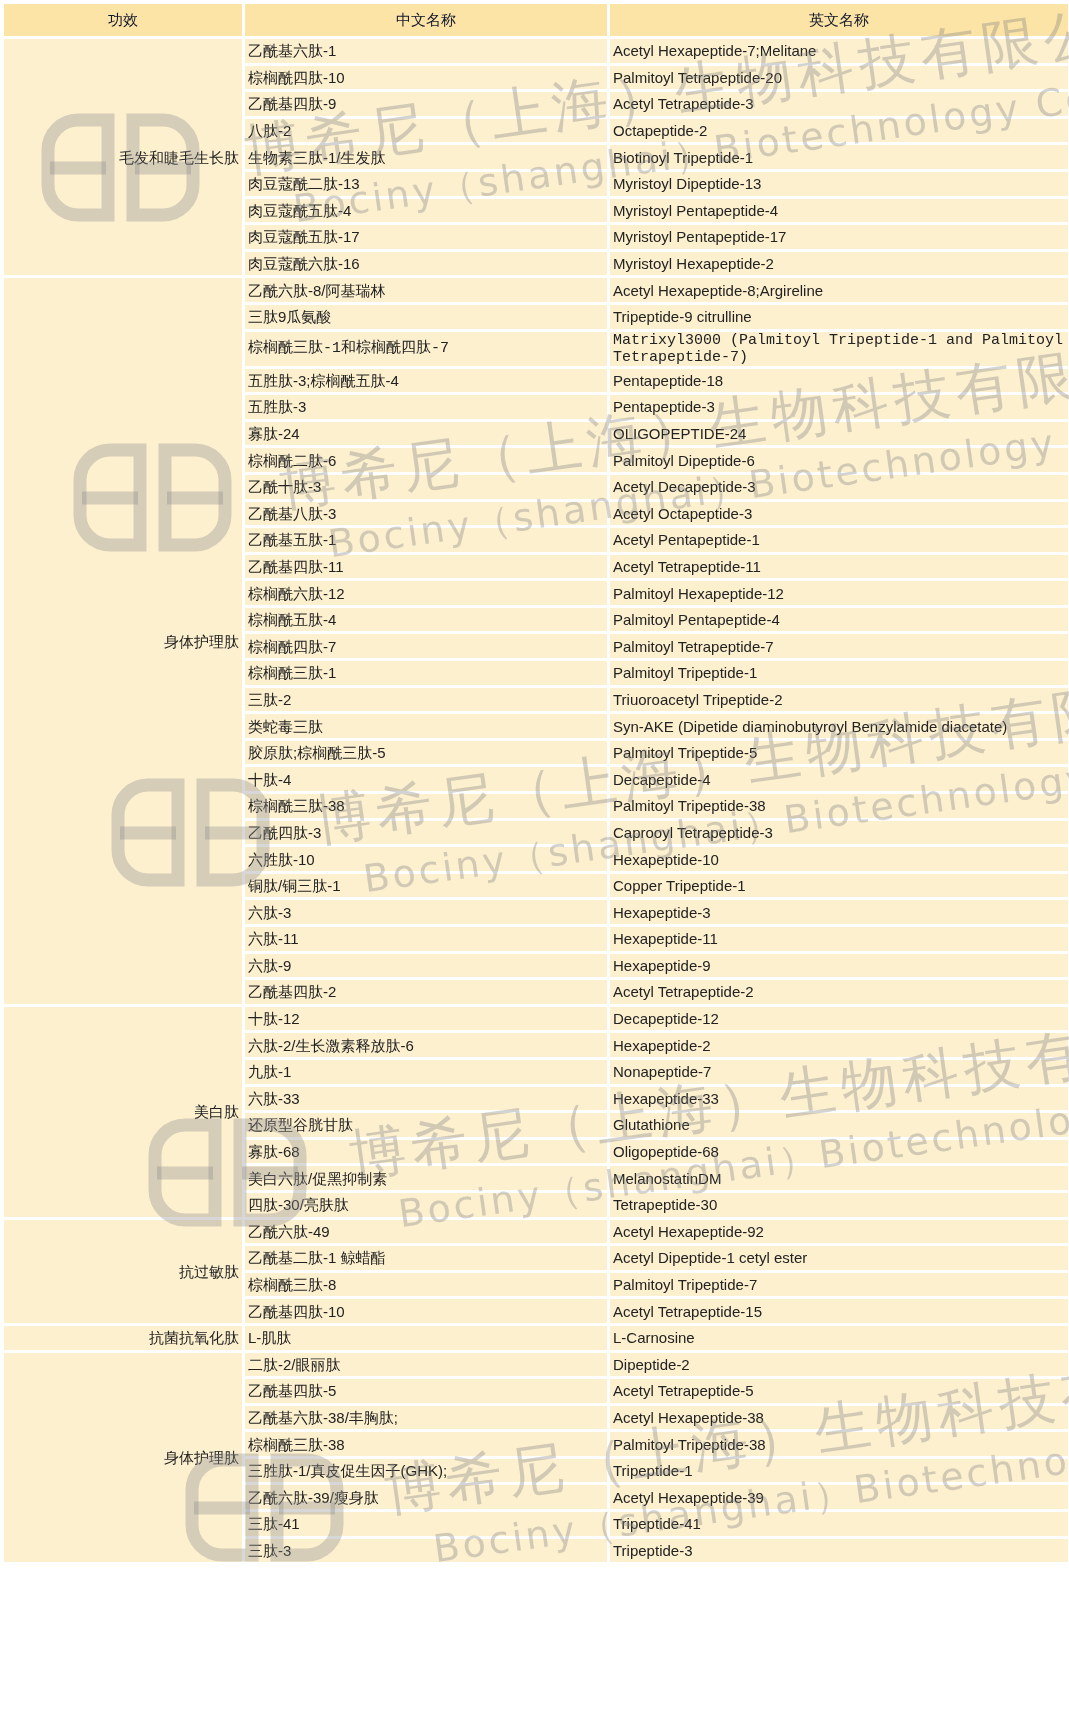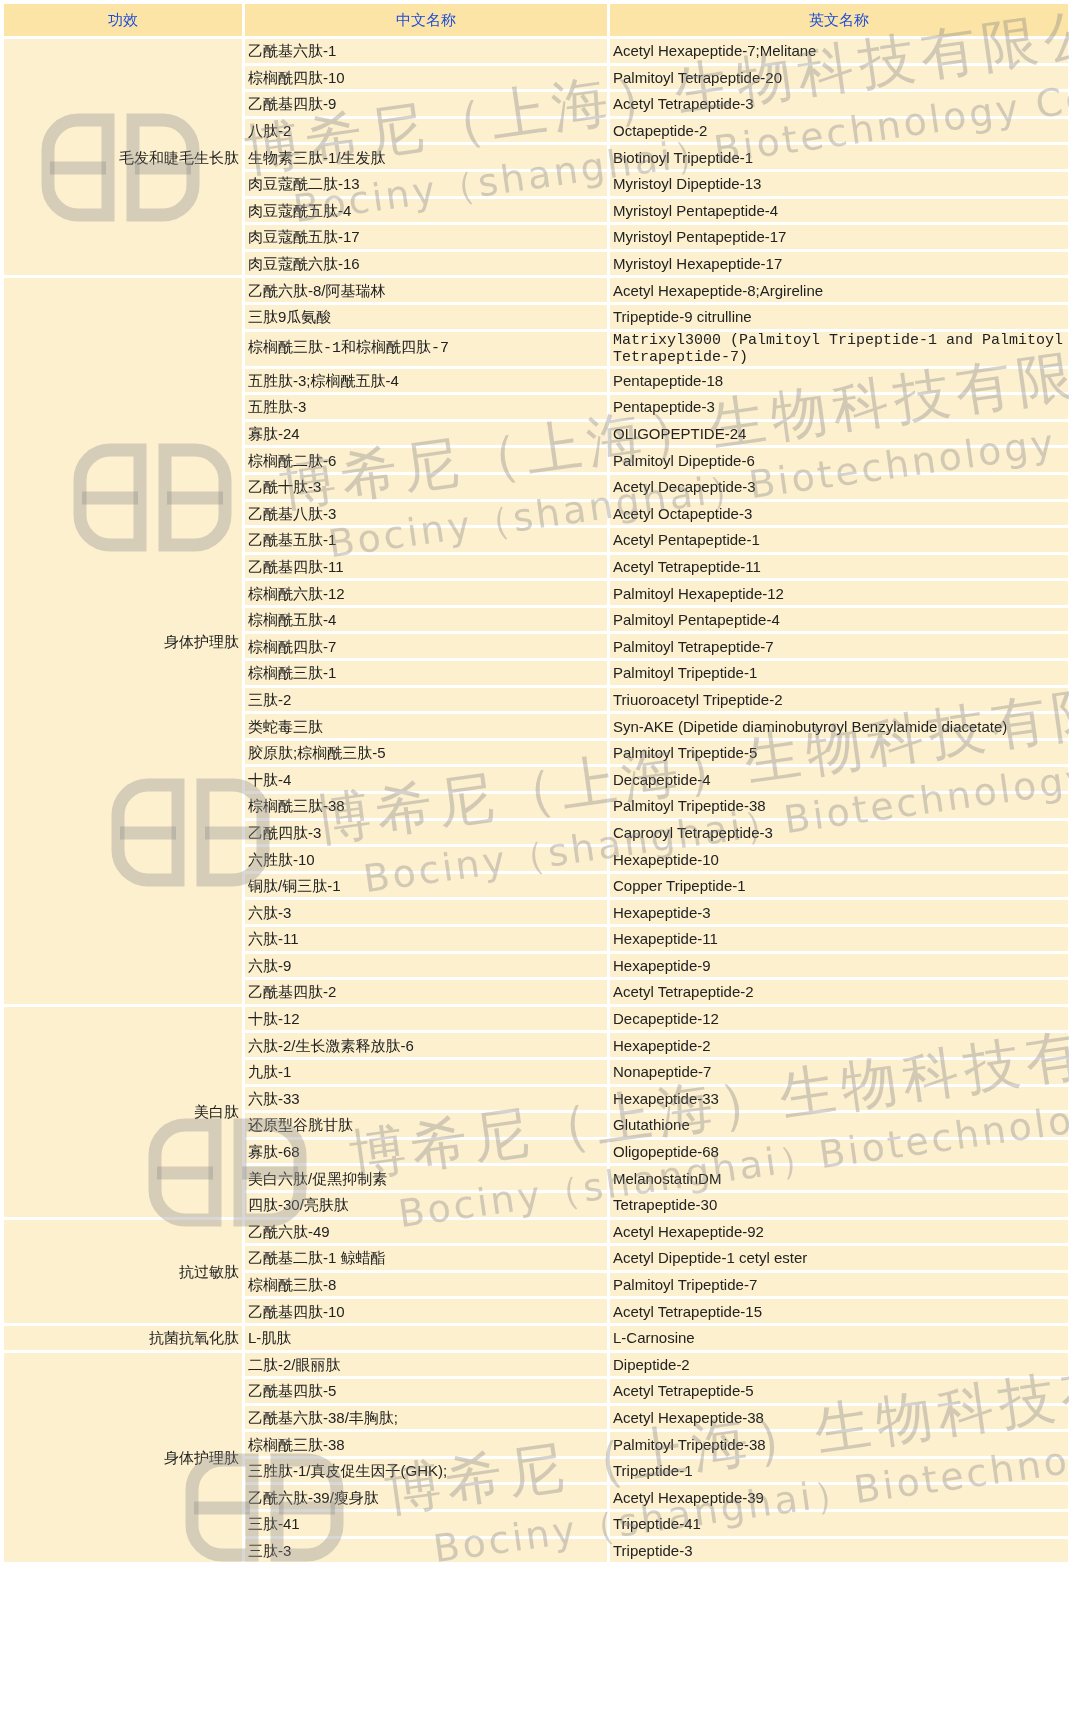--- a/index.html
+++ b/index.html
@@ -1,19 +1,19 @@
 <!DOCTYPE html>
 <html><head>
 <meta charset="utf-8">
 <style>
   html, body { margin:0; padding:0; background:#ffffff; }
   body { width:1069px; height:1730px; position:relative; overflow:hidden;
          font-family:"Liberation Sans", "DejaVu Sans", sans-serif; color:#222; }
   table { border-collapse:separate; border-spacing:3px; position:absolute; left:1px; top:1px; width:1067px; table-layout:fixed; }
-  th { background:#fce3a6; color:#1d4ed8; font-weight:normal; font-size:15px; height:30px; }
+  th { background:#fce3a6; color:#0f172a; font-weight:normal; font-size:15px; height:30px; }
   td { background:#fdf0cf; font-size:15px; padding:0 3px; height:23.6px; line-height:17px; vertical-align:middle; }
   td.cat { text-align:right; }
   td.tall { height:30px;font-family:Liberation Mono, monospace; }
   col.c1 { width:238px; } col.c2 { width:362px; } col.c3 { width:458px; }
   .wm { position:absolute; pointer-events:none; color:rgba(130,130,130,0.35); font-family:"DejaVu Sans", sans-serif; white-space:nowrap; transform:rotate(-8deg); transform-origin:left top; }
   .wm .cn { font-size:56px; letter-spacing:6px; }
   .wm .en { font-size:38px; letter-spacing:3px; margin-left:40px; display:block; }
   .logo { position:absolute; width:165px; height:135px; pointer-events:none; }
 </style>
 </head>
@@ -61,21 +61,21 @@
       <tr>
         <td>肉豆蔻酰五肽-4</td>
         <td>Myristoyl Pentapeptide-4</td>
       </tr>
       <tr>
         <td>肉豆蔻酰五肽-17</td>
         <td>Myristoyl Pentapeptide-17</td>
       </tr>
       <tr>
         <td>肉豆蔻酰六肽-16</td>
-        <td>Myristoyl Hexapeptide-17</td>
+        <td>Myristoyl Hexapeptide-2</td>
       </tr>
       <tr>
         <td class="cat" rowspan="27">身体护理肽</td>
         <td>乙酰六肽-8/阿基瑞林</td>
         <td>Acetyl Hexapeptide-8;Argireline</td>
       </tr>
       <tr>
         <td>三肽9瓜氨酸</td>
         <td>Tripeptide-9 citrulline</td>
       </tr>

